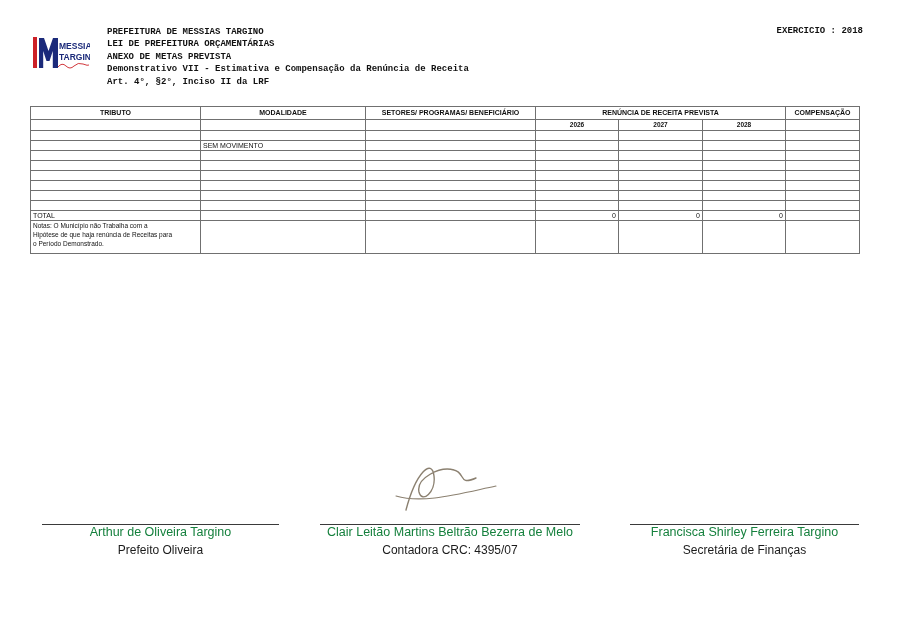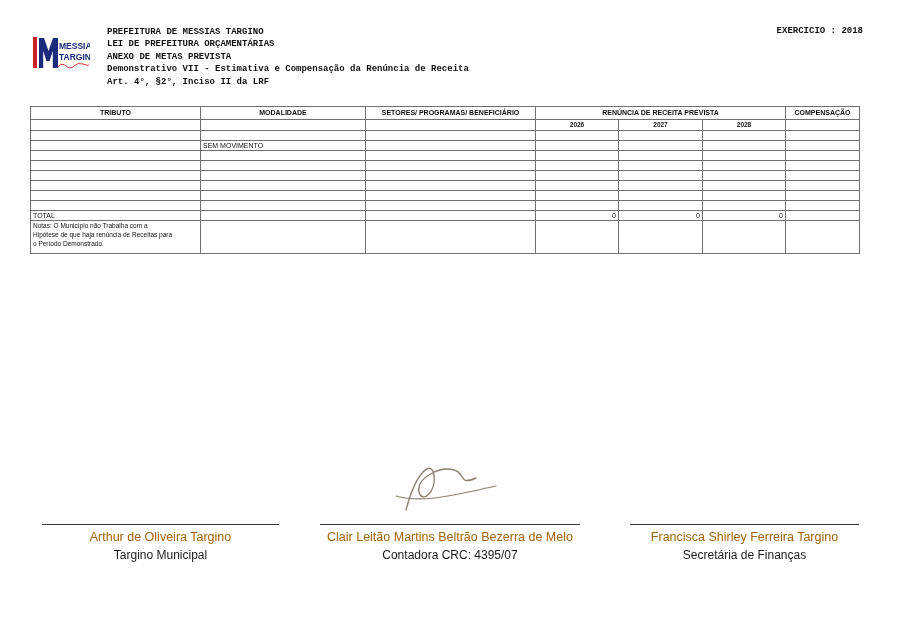--- a/index.html
+++ b/index.html
@@ -41,21 +41,21 @@
   tr.hrow1 th { height: 12px; }
   tr.hrow2 th { height: 10px; font-size: 6.5px; }
   tr.drow td { height: 9px; }
   td.num { text-align: right; }
   tr.notes-row td { height: 32px; vertical-align: top; }
   .notes-cell div { font-size: 6.5px; line-height: 9px; white-space: nowrap; }
 
   
   .sig { position: absolute; top: 524px; text-align: center; }
   .sig-rule { border-top: 1px solid #3a3a3a; height: 0; }
-  .sig-name { font-size: 12.5px; margin-top: 5px; line-height: 14px; color: #a16207; }
+  .sig-name { font-size: 12.5px; line-height: 14px; color: #15803d; }
   .sig-role { font-size: 12px; margin-top: 4px; line-height: 14px; color: #1b1b1b; }
   .sig1 { left: 42px;  width: 237px; }
   .sig2 { left: 320px; width: 260px; text-align: center; }
   .sig3 { left: 630px; width: 229px; }
   .scribble { position: absolute; left: 388px; top: 450px; }
 </style>
 </head>
 <body>
 
 <div class="page">
@@ -204,21 +204,21 @@
   </table>
 
   <svg class="scribble" width="115" height="70" viewBox="0 0 115 70">
     <path d="M18 60 C 28 22, 44 8, 46 26 C 48 42, 34 54, 31 42 C 28 28, 52 16, 66 20 C 78 23, 70 36, 88 28" stroke="#8b8070" stroke-width="1.4" fill="none" stroke-linecap="round"></path>
     <path d="M8 46 C 35 54, 70 44, 108 36" stroke="#8b8070" stroke-width="1.1" fill="none" stroke-linecap="round"></path>
   </svg>
 
   <div class="sig sig1">
     <div class="sig-rule"></div>
     <div class="sig-name">Arthur de Oliveira Targino</div>
-    <div class="sig-role">Targino Municipal</div>
+    <div class="sig-role">Prefeito Oliveira</div>
   </div>
   <div class="sig sig2">
     <div class="sig-rule"></div>
     <div class="sig-name">Clair Leitão Martins Beltrão Bezerra de Melo</div>
     <div class="sig-role">Contadora CRC: 4395/07</div>
   </div>
   <div class="sig sig3">
     <div class="sig-rule"></div>
     <div class="sig-name">Francisca Shirley Ferreira Targino</div>
     <div class="sig-role">Secretária de Finanças</div>

